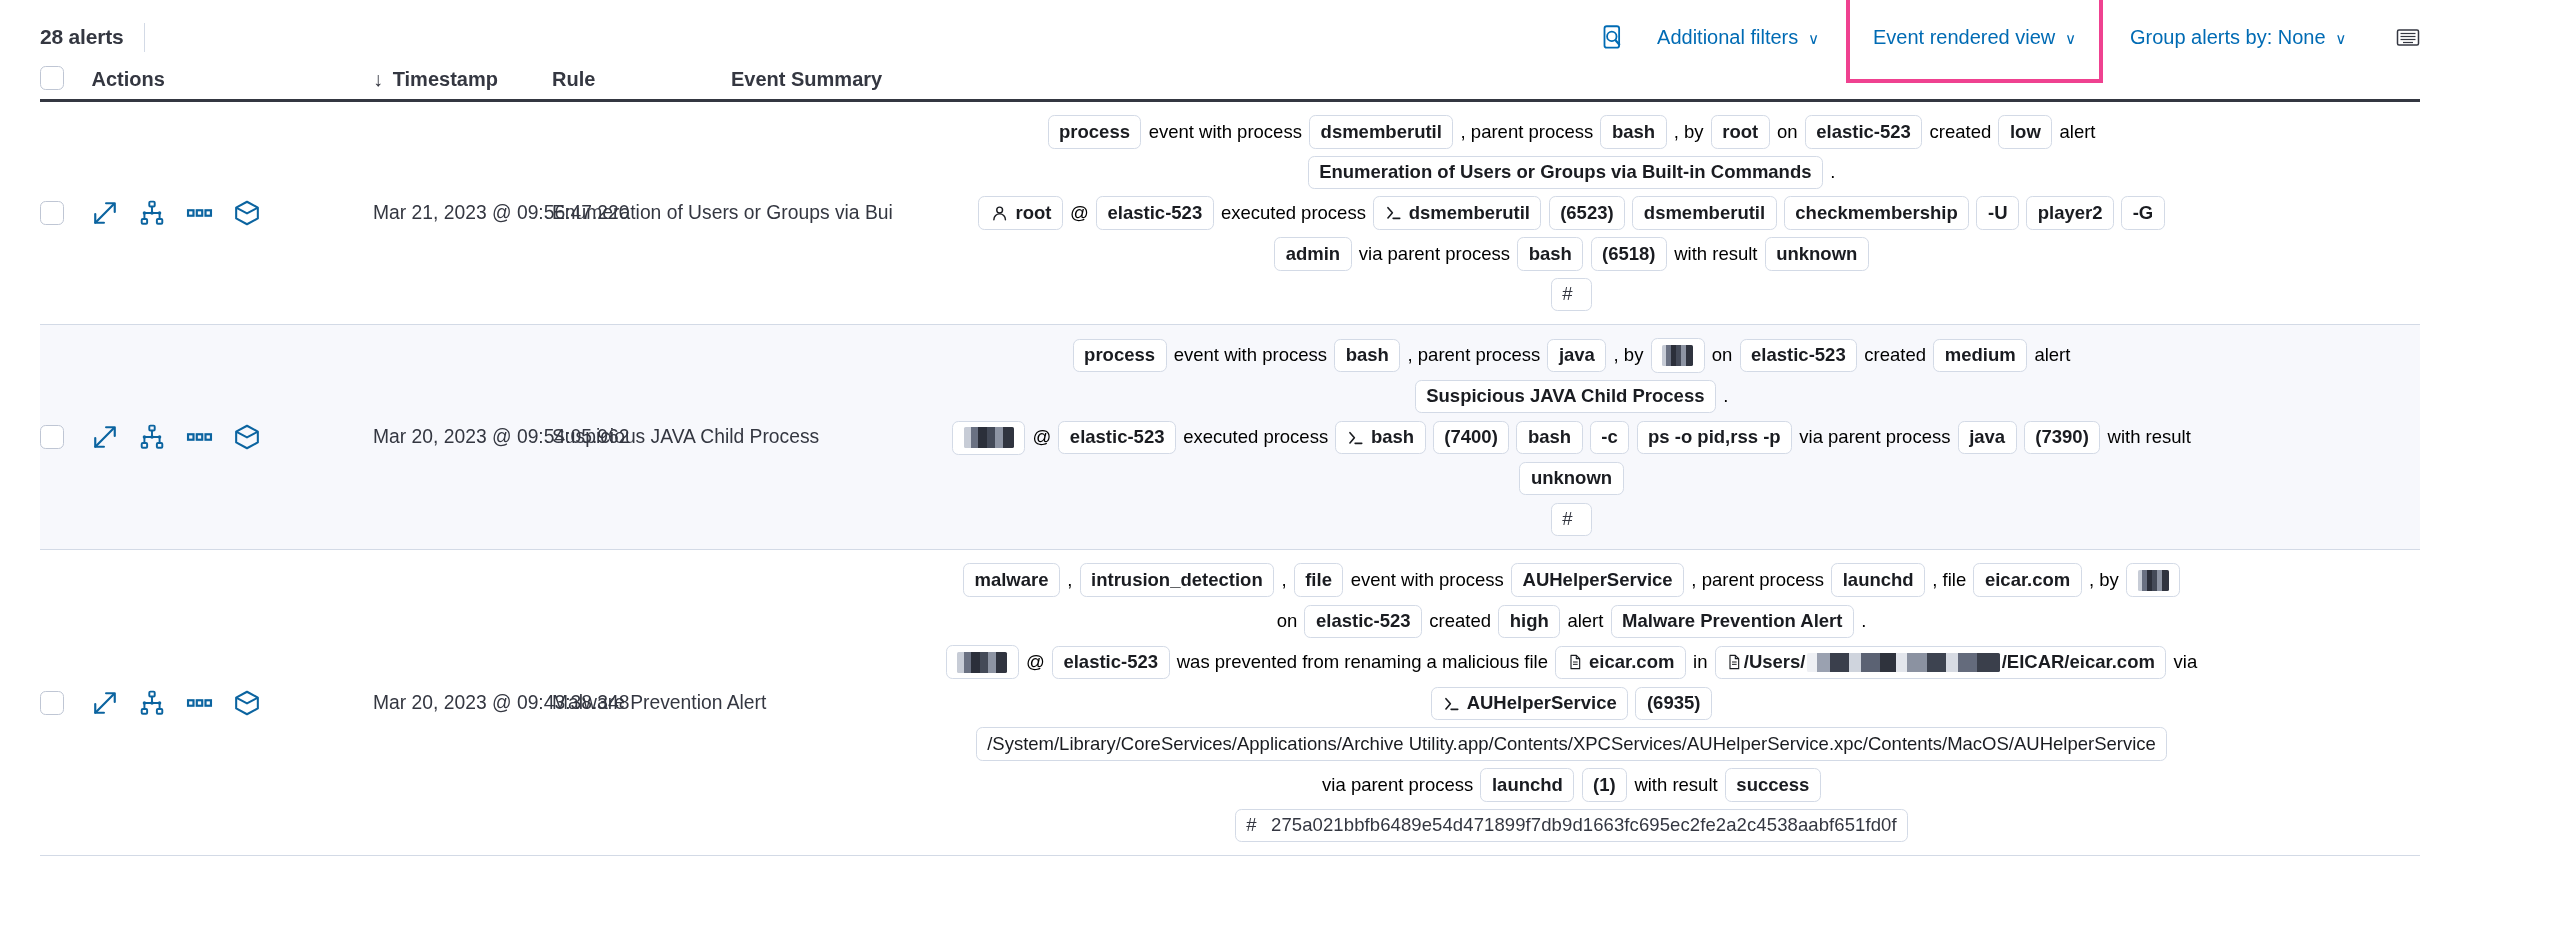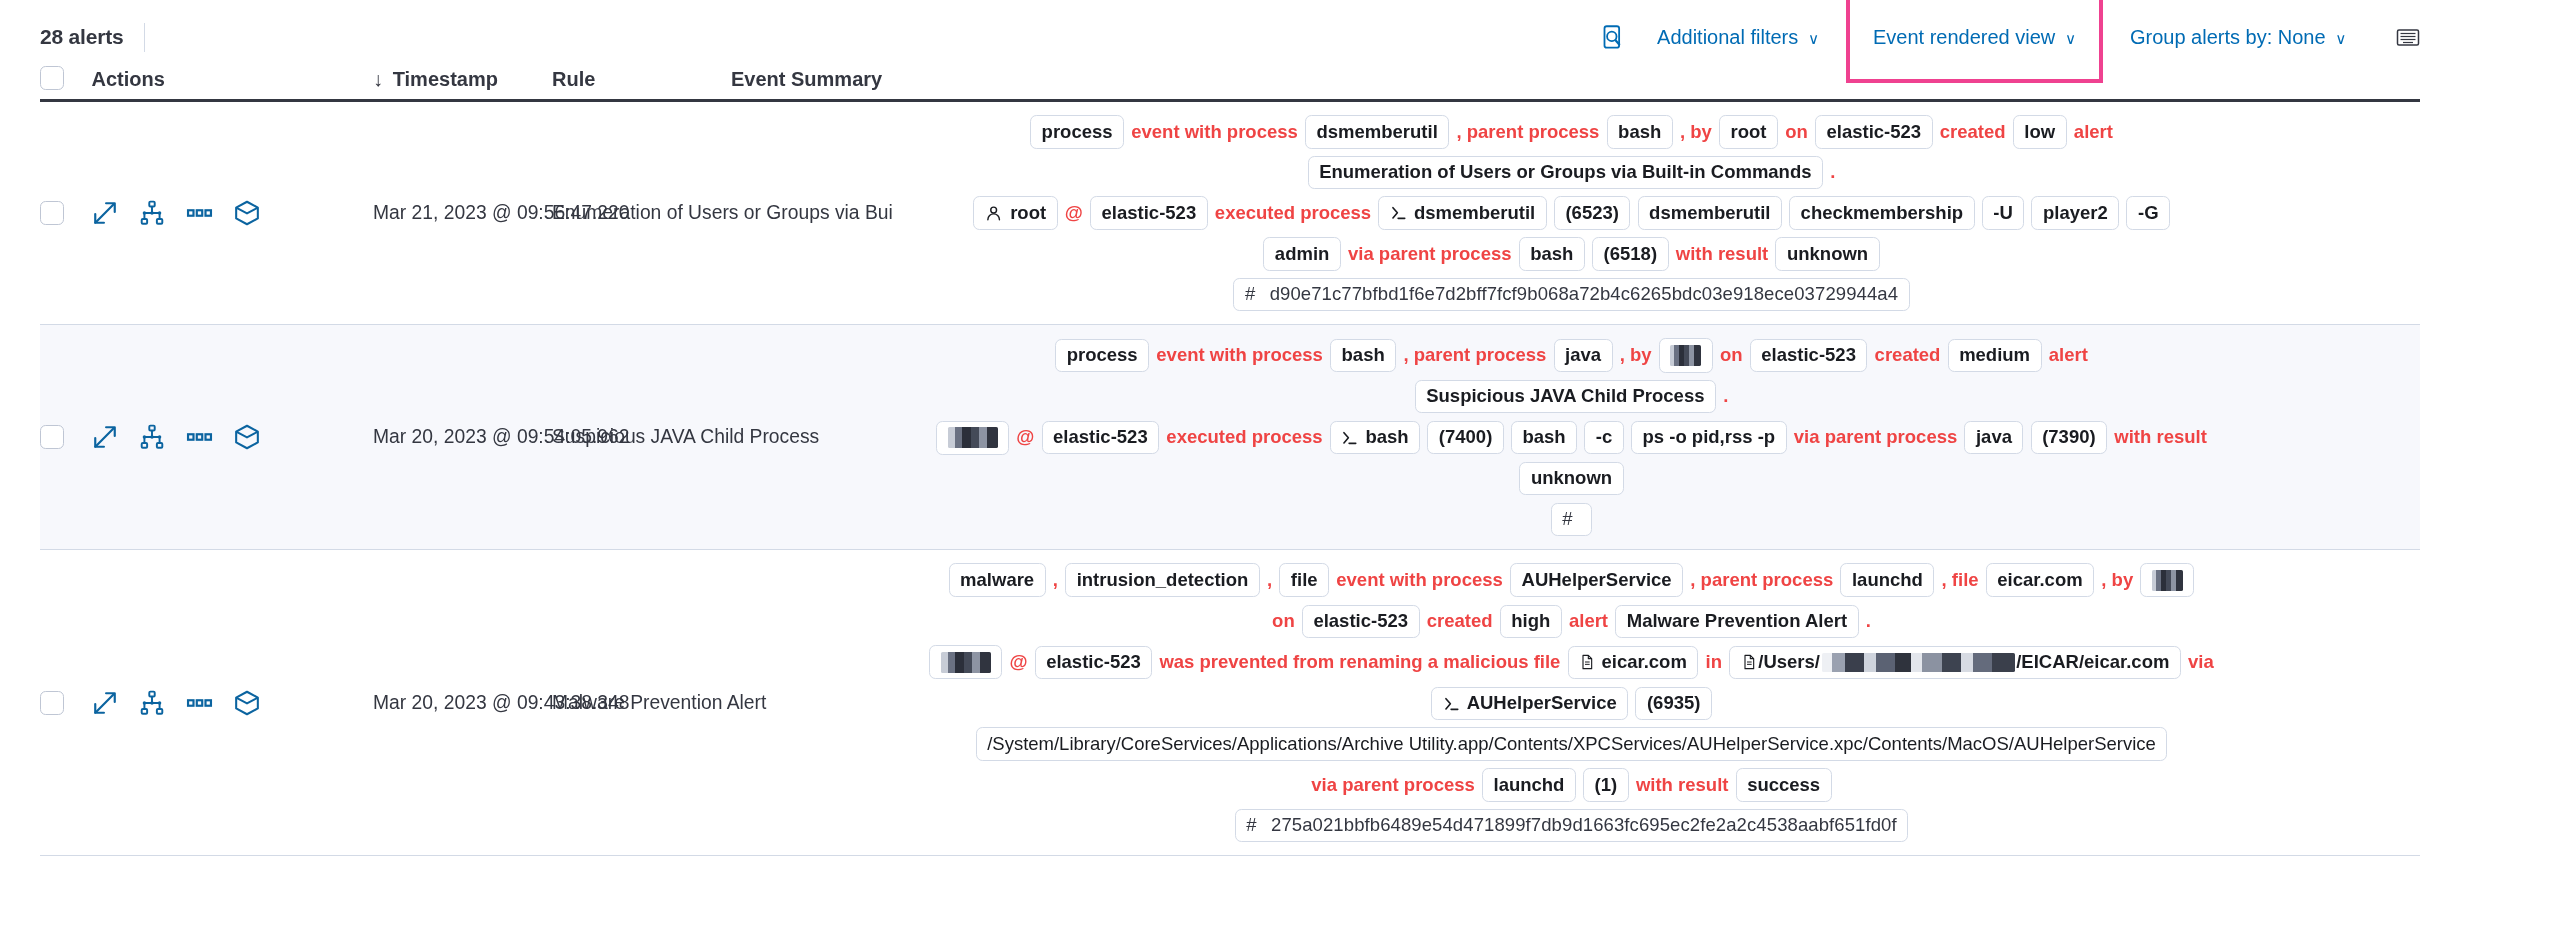--- a/index.html
+++ b/index.html
@@ -164,21 +164,21 @@
     gap: 6.4px;
     border: 0.8px solid #d3dae6;
     border-radius: 6.4px;
     background: #ffffff;
     padding: 5.6px 10.5px;
     font-size: 18.5px;
     color: #1a1c21;
     font-weight: 700;
     white-space: nowrap;
   }
-  .txt { white-space: nowrap; font-weight: 700; color:#ef4444; }
+  .txt { white-space: nowrap; font-weight: 400; color:#000000; }
   .chip.hash {
     font-weight: 400;
     color: #343741;
     letter-spacing: 0.1px;
   }
   .chip.path {
     font-weight: 400;
     color: #1a1c21;
   }
   .redact {
@@ -376,21 +376,20 @@
               <span class="chip">admin</span>
               <span class="txt">via parent process</span>
               <span class="chip">bash</span>
               <span class="chip">(6518)</span>
               <span class="txt">with result</span>
               <span class="chip">unknown</span>
             </div>
             <div class="sumline">
               <span class="chip hash">
                 <span style="margin-right: 8px;">#</span>
-                <span>d90e71c77bfbd1f6e7d2bff7fcf9b068a72b4c6265bdc03e918ece03729944a4</span>
               </span>
             </div>
           </div>
         </div>
         <div class="trow alt">
           <div class="cell col-check">
             <span class="checkbox"></span>
           </div>
           <div class="cell col-actions cell-actions">
             <span class="act-icon">

